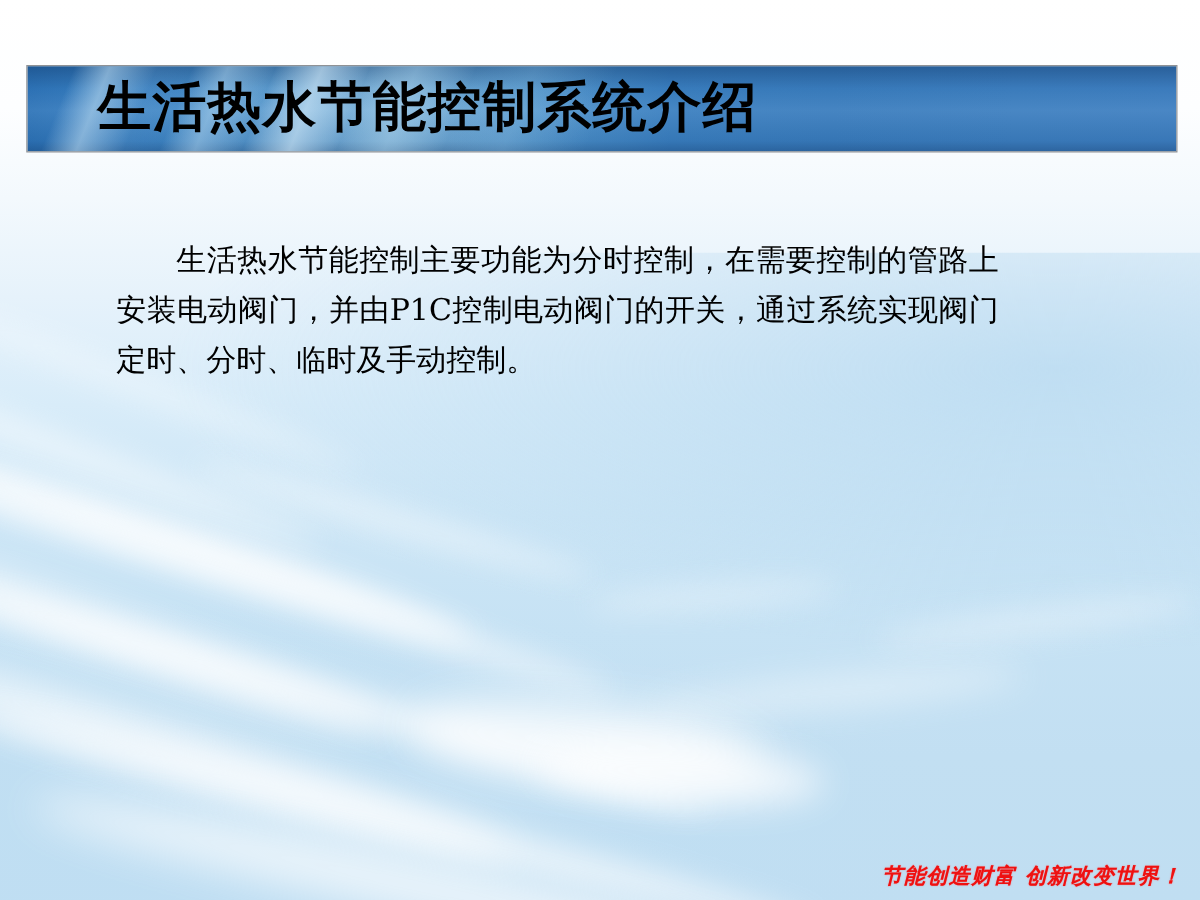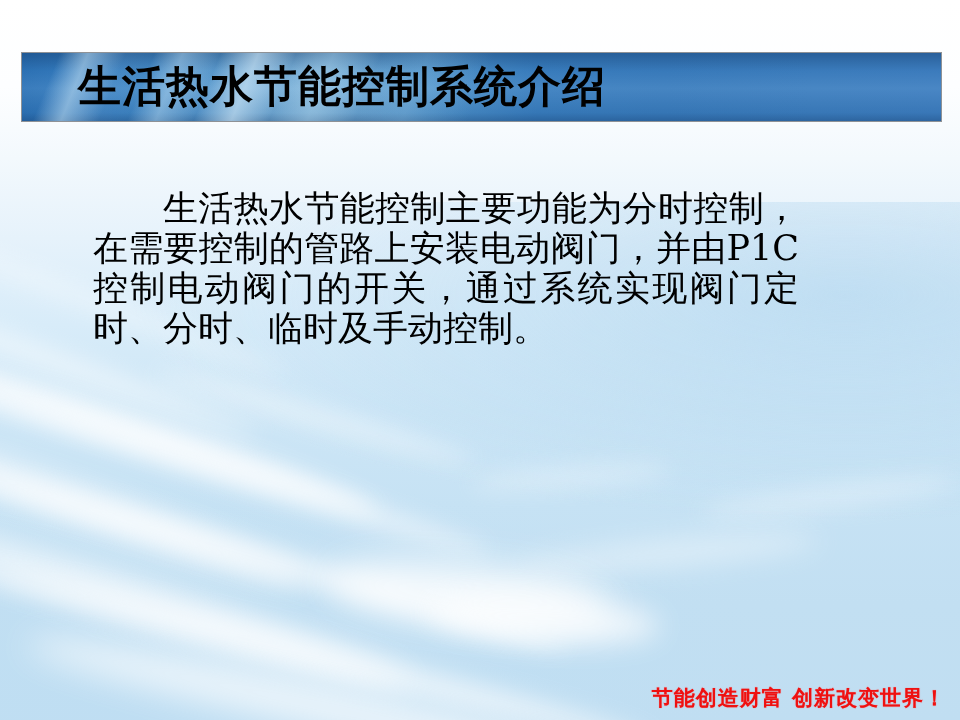--- a/index.html
+++ b/index.html
@@ -120,36 +120,37 @@
   }
 
   
   .body-text {
     position: absolute;
     left: 93px;
     top: 188px;
     width: 706px;
     color: #000000;
     font-family: "DejaVu Serif", "Liberation Serif", serif;
-    font-size: 35px;
+    font-size: 24px;
     line-height: 40px;
     text-indent: 2em;
     text-align: justify;
     letter-spacing: 0px;
   }
 
   
   .slogan {
     position: absolute;
     right: 14px;
     bottom: 8px;
     color: #ee1111;
     font-family: "DejaVu Sans", "Liberation Sans", sans-serif;
     font-weight: bold;
-    font-size: 21px;
+    font-style: italic;
+    font-size: 17px;
     letter-spacing: 1px;
     white-space: nowrap;
     text-shadow: 0 0 1px rgba(255,90,90,0.9);
   }
 </style>
 </head>
 <body>
 
 <div class="slide">
 

